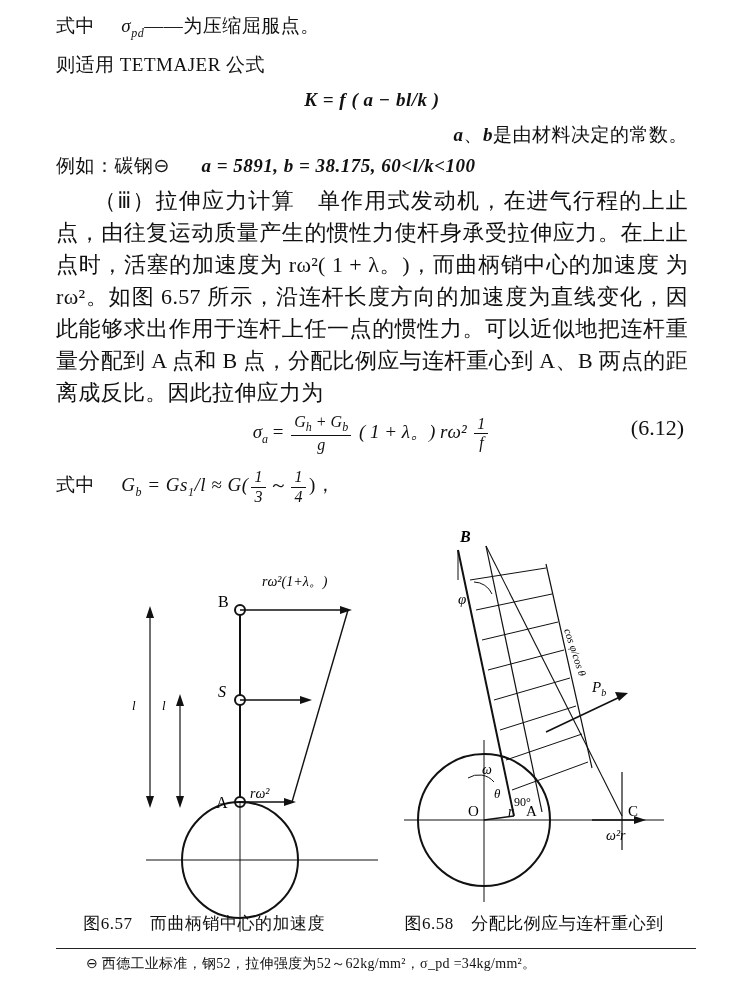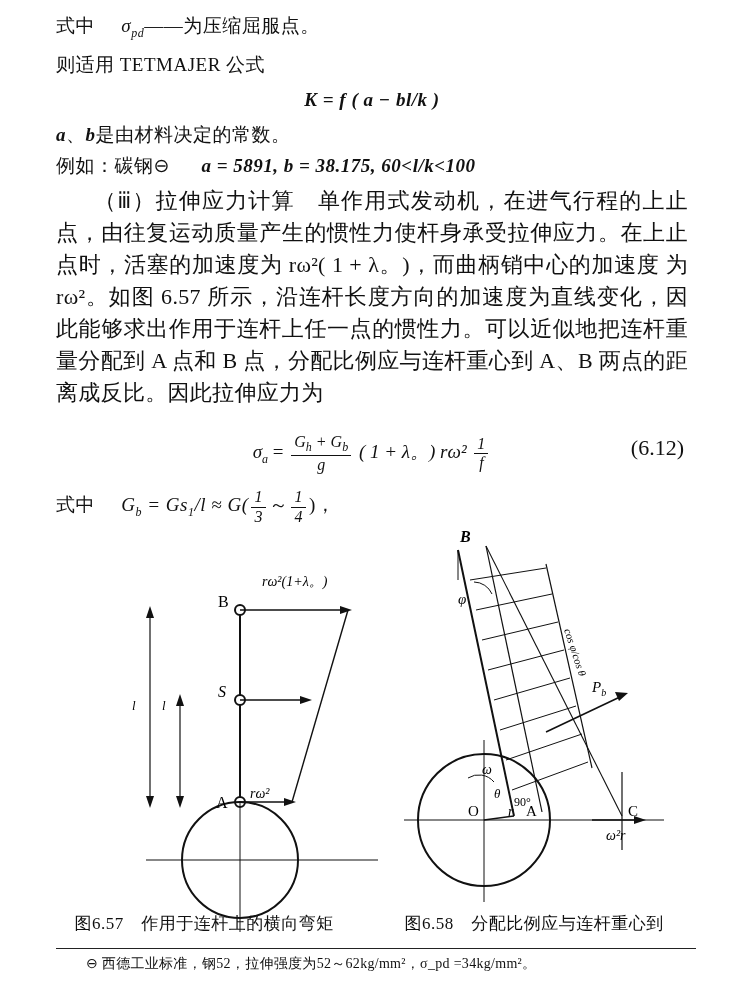--- a/index.html
+++ b/index.html
@@ -120,33 +120,33 @@
       <span>式中</span>
       &nbsp;&nbsp;&nbsp;&nbsp;<span class="it">σ</span><span class="sub it">pd</span><span>——为压缩屈服点。</span>
     </div>
 
     <div class="line">则适用 TETMAJER 公式</div>
 
     <div class="line center" style="margin-top:4px;">
       <span class="bi">K = f ( a − bl/k )</span>
     </div>
 
-    <div class="line" style="margin-top:4px;">
+    <div class="line" style="margin-top:4px;text-align:right;">
       <span class="bi">a</span><span>、</span><span class="bi">b</span><span>是由材料决定的常数。</span>
     </div>
 
     <div class="line">
       <span>例如：碳钢⊖</span>
       &nbsp;&nbsp;&nbsp;&nbsp;&nbsp;<span class="bi">a = 5891,  b = 38.175,  60&lt;l/k&lt;100</span>
     </div>
 
 
     <div class="body-par indent2" style="margin-top:4px;">（ⅲ）拉伸应力计算　单作用式发动机，在进气行程的上止点，由往复运动质量产生的惯性力使杆身承受拉伸应力。在上止点时，活塞的加速度为 rω²( 1 + λ。)，而曲柄销中心的加速度 为 rω²。如图 6.57 所示，沿连杆长度方向的加速度为直线变化，因此能够求出作用于连杆上任一点的惯性力。可以近似地把连杆重量分配到 A 点和 B 点，分配比例应与连杆重心到 A、B 两点的距离成反比。因此拉伸应力为</div>
 
-    <div class="formula-row center" style="margin-top:24px;">
+    <div class="formula-row center" style="margin-top:4px;">
       <span class="it">σ</span><span class="sub it">a</span>
       <span>=</span>
       <span class="frac">
         <span class="num it">G<span class="sub">h</span> + G<span class="sub">b</span></span>
         <span class="den it">g</span>
       </span>
       <span class="it">( 1 + λ。) rω²</span>
       <span class="frac">
         <span class="num it">1</span>
         <span class="den it">f</span>
@@ -255,19 +255,19 @@
       <text x="130" y="296" font-family="'Liberation Serif',serif" font-size="15">A</text>
       <text x="232" y="296" font-family="'Liberation Serif',serif" font-size="15">C</text>
       <text x="196" y="172" font-family="'Liberation Serif',serif" font-size="15" font-style="italic">P<tspan font-size="10" dy="4">b</tspan></text>
       <text x="210" y="320" font-family="'Liberation Serif',serif" font-size="14" font-style="italic">ω²r</text>
       <text x="168" y="110" font-family="'Liberation Serif',serif" font-size="11" font-style="italic" transform="rotate(72 168 110)">cos φ/cos θ</text>
     </svg>
 
   </div>
 
   <div class="fig-captions">
-    <span class="cap-left">图6.57　作用于连杆上的横向弯矩</span><span class="cap-right">图6.58　分配比例应与连杆重心到</span>
+    <span class="cap-left">图6.57　而曲柄销中心的加速度</span><span class="cap-right">图6.58　分配比例应与连杆重心到</span>
   </div>
 
   <div class="footnote-rule"></div>
   <div class="footnote">⊖  西德工业标准，钢52，拉伸强度为52～62kg/mm²，σ_pd =34kg/mm²。</div>
 
 </div>
 
 </body></html>

